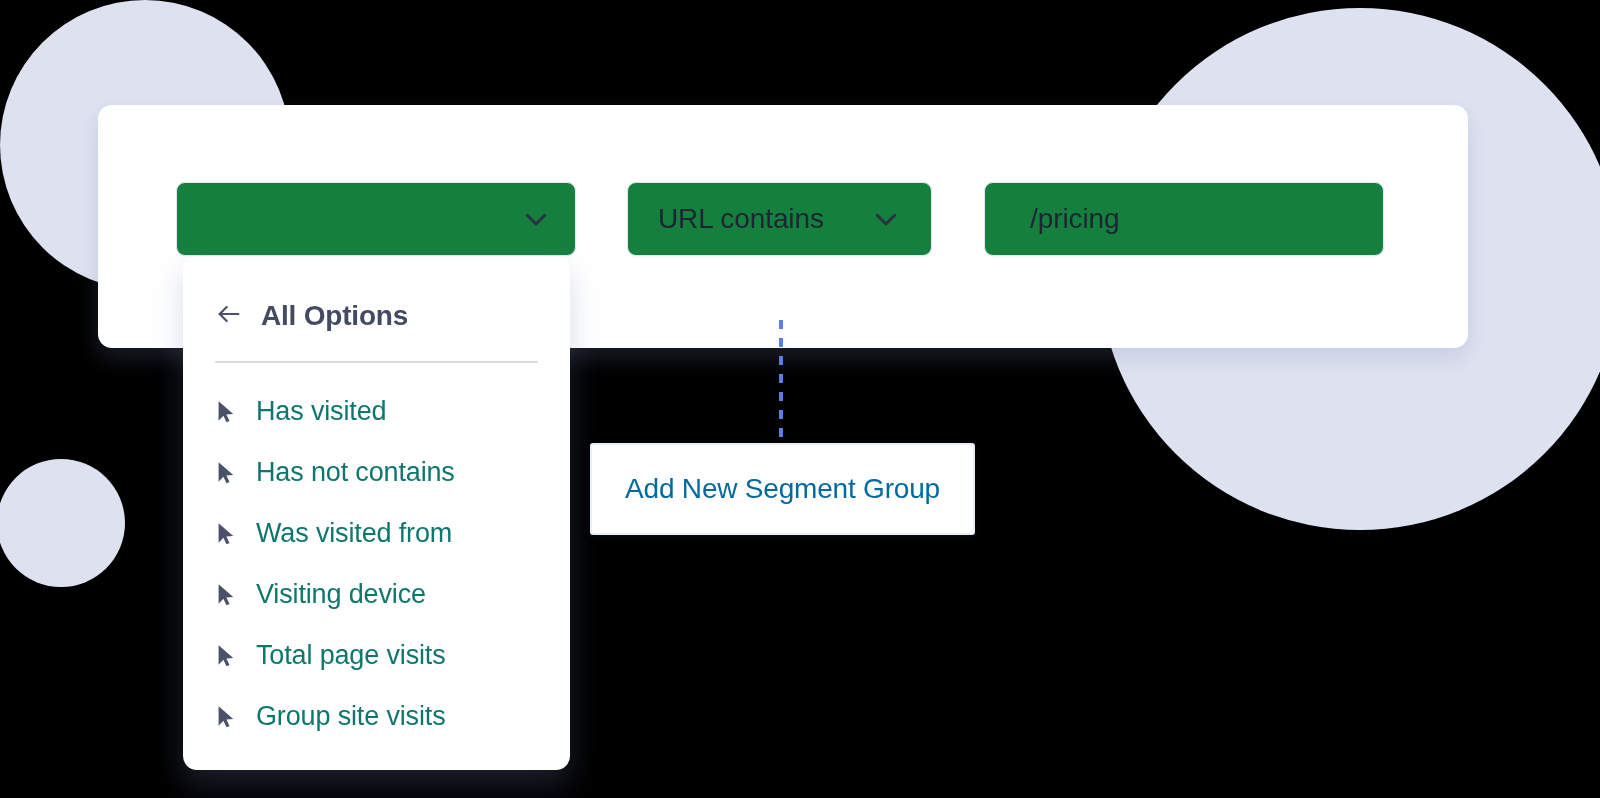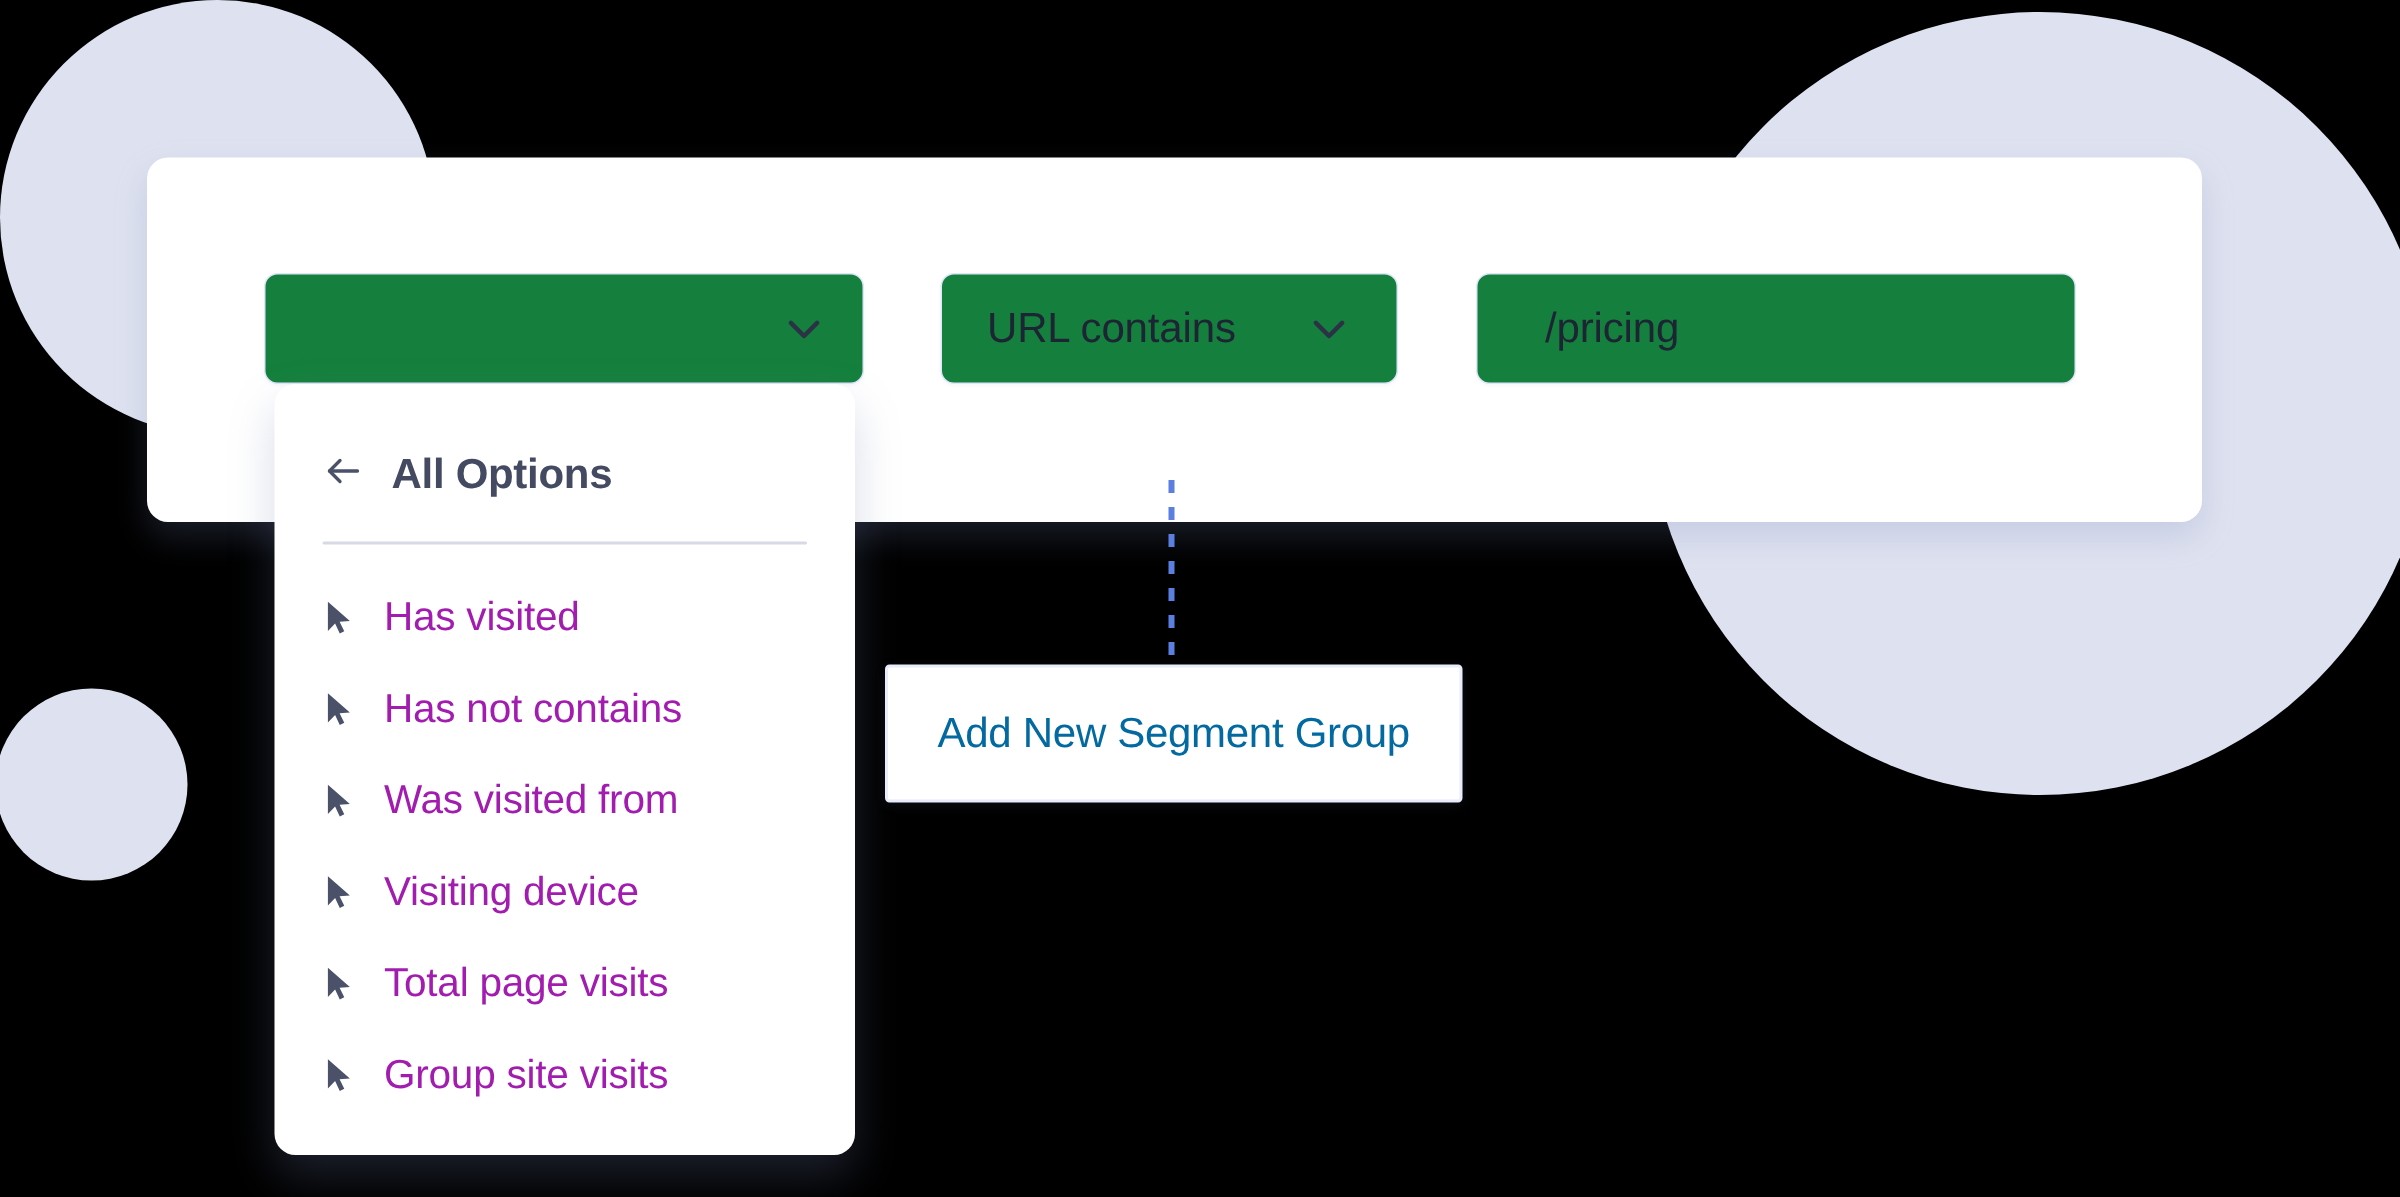--- a/index.html
+++ b/index.html
@@ -195,21 +195,21 @@
     height: 26px;
     flex: none;
     display: inline-flex;
     align-items: center;
     justify-content: center;
   }
   .cursor-icon svg { display: block; }
 
   .option-label {
     font-size: 27px;
-    color: #a21caf;
+    color: #0f766e;
     letter-spacing: -0.15px;
     white-space: nowrap;
   }
 
   
   .connector {
     position: absolute;
     left: 779px;
     top: 320px;
     width: 4px;

